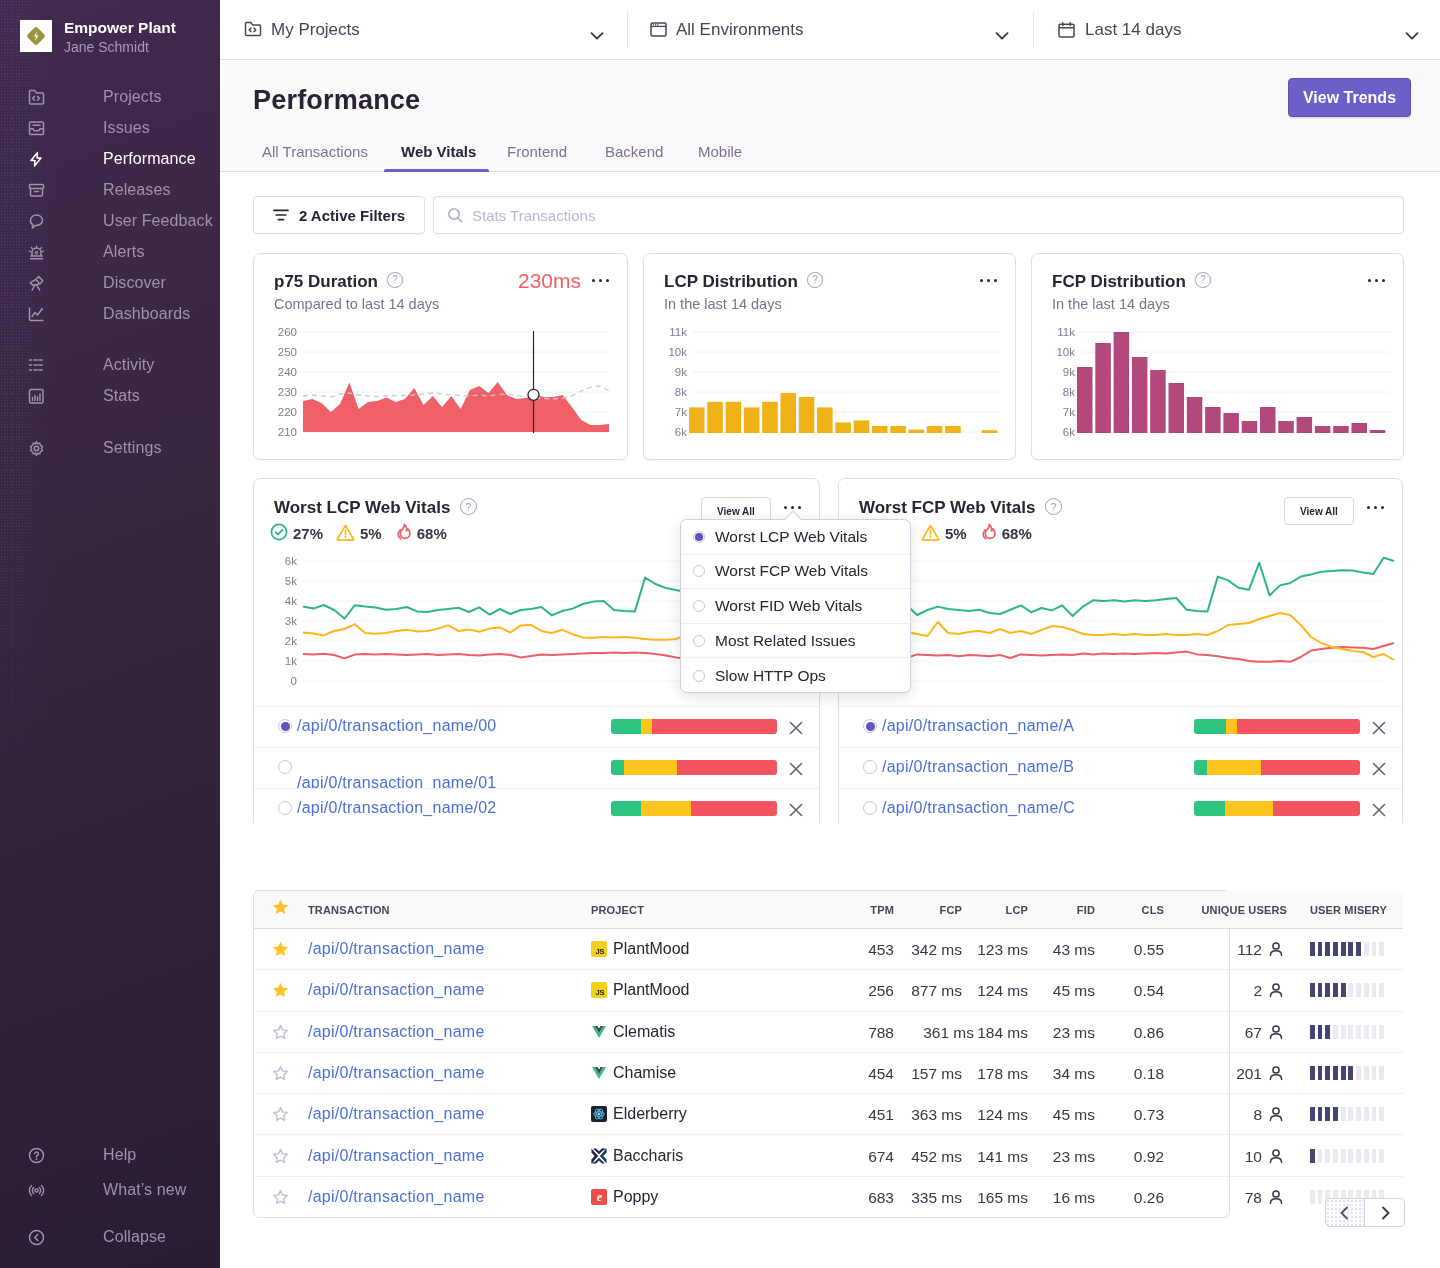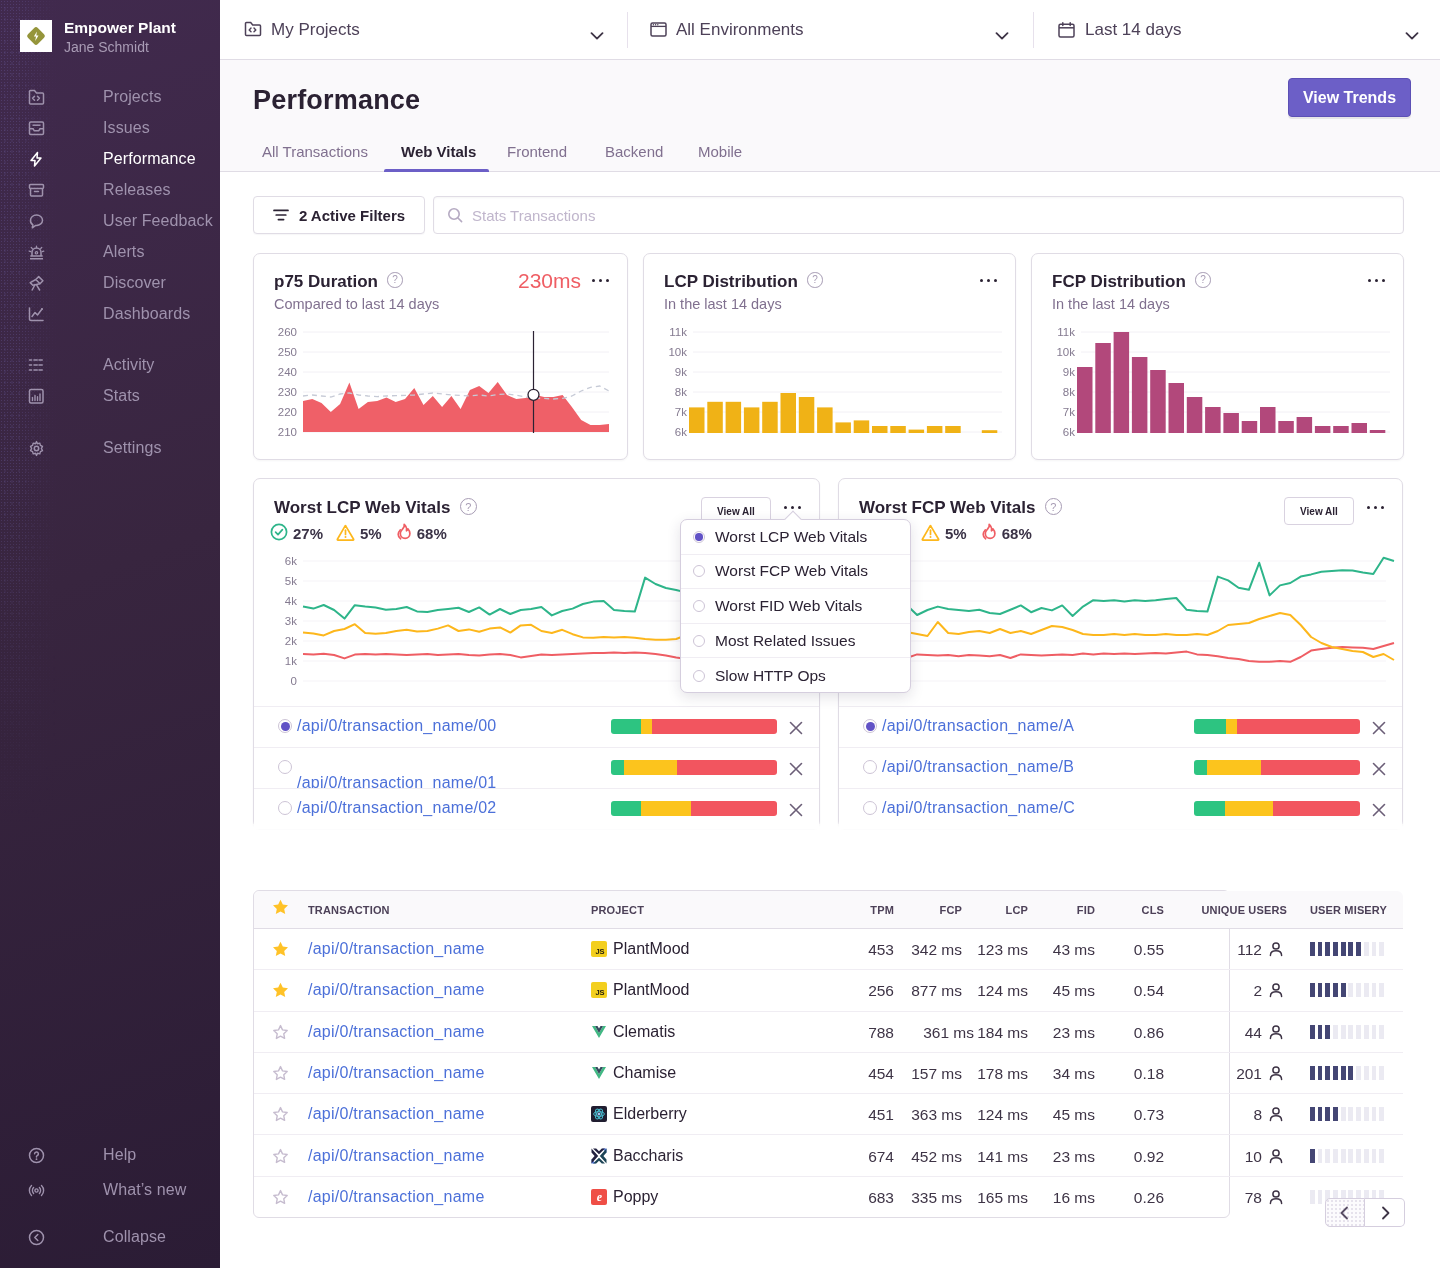--- a/index.html
+++ b/index.html
@@ -593,21 +593,21 @@
       <span style="position:absolute;left:337px;top:12px"><svg width="16" height="16" viewBox="0 0 16 16">
             <path d="M1 2 8 14 15 2 h-3 L8 9 4 2z" fill="#41b883"></path>
             <path d="M4 2 8 9 12 2 H9.5 L8 4.6 6.5 2z" fill="#35495e"></path>
           </svg></span>
       <span class="tproj" style="left:359px">Clematis</span>
       <span class="tnum" style="right:509px">788</span>
       <span class="tnum" style="right:429px">361 ms</span>
       <span class="tnum" style="right:375px">184 ms</span>
       <span class="tnum" style="right:308px">23 ms</span>
       <span class="tnum" style="right:239px">0.86</span>
-      <span class="tnum" style="right:141px">44</span>
+      <span class="tnum" style="right:141px">67</span>
       <span style="position:absolute;left:1014px;top:12px"><svg width="16" height="16" viewBox="0 0 16 16">
             <circle cx="8" cy="5" r="3.1" fill="none" stroke="#3e3446" stroke-width="1.5"></circle>
             <path d="M2.4 14.4 c0-3 2.4-4.6 5.6-4.6 s5.6 1.6 5.6 4.6" fill="none" stroke="#3e3446" stroke-width="1.5" stroke-linecap="round"></path>
           </svg></span>
       <span style="position:absolute;left:1056px;top:13px;font-size:0"><span style="display:inline-block;width:4.8px;height:14px;margin-right:2.9px;background:#444674"></span><span style="display:inline-block;width:4.8px;height:14px;margin-right:2.9px;background:#444674"></span><span style="display:inline-block;width:4.8px;height:14px;margin-right:2.9px;background:#444674"></span><span style="display:inline-block;width:4.8px;height:14px;margin-right:2.9px;background:#ebeaf2"></span><span style="display:inline-block;width:4.8px;height:14px;margin-right:2.9px;background:#ebeaf2"></span><span style="display:inline-block;width:4.8px;height:14px;margin-right:2.9px;background:#ebeaf2"></span><span style="display:inline-block;width:4.8px;height:14px;margin-right:2.9px;background:#ebeaf2"></span><span style="display:inline-block;width:4.8px;height:14px;margin-right:2.9px;background:#ebeaf2"></span><span style="display:inline-block;width:4.8px;height:14px;margin-right:2.9px;background:#ebeaf2"></span><span style="display:inline-block;width:4.8px;height:14px;margin-right:2.9px;background:#ebeaf2"></span></span>
     </div>
       <div class="trow" style="top:161.89999999999998px">
       <span style="position:absolute;left:18px;top:12px"><svg width="17" height="16" viewBox="0 0 17 16">
             <path d="M8.5 1.6 10.5 5.9 15.2 6.5 11.8 9.8 12.6 14.4 8.5 12.2 4.4 14.4 5.2 9.8 1.8 6.5 6.5 5.9 z" fill="none" stroke="#c6bccf" stroke-width="1.4" stroke-linejoin="round"></path>
           </svg></span>

